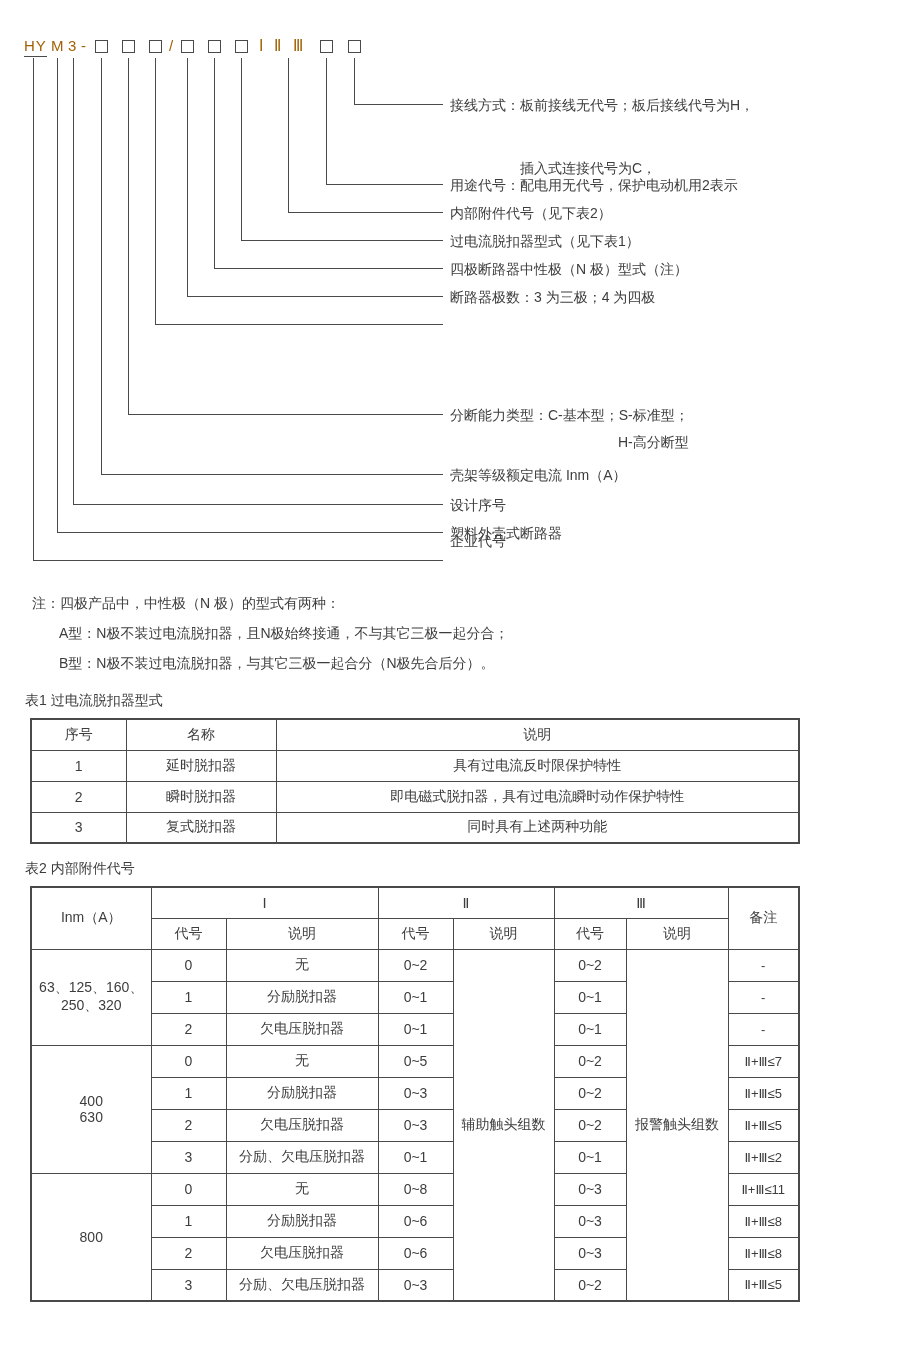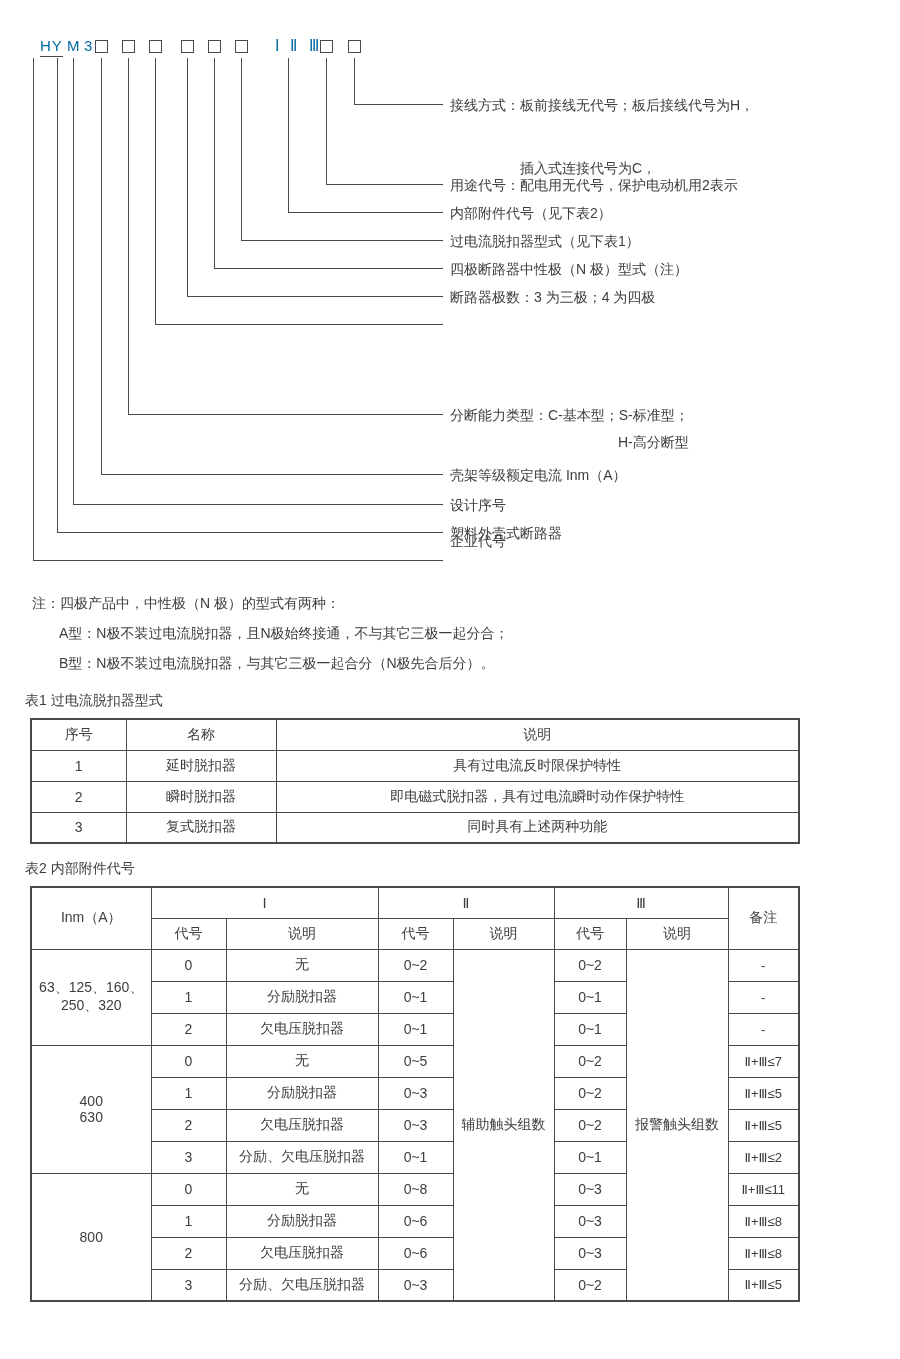--- a/index.html
+++ b/index.html
@@ -16,23 +16,22 @@
     overflow: hidden;
   }
 
   
   .diagram { position: relative; height: 545px; margin-top: 35px; }
   .code-el {
     position: absolute;
     top: 3px;
     font-size: 15px;
     line-height: 16px;
-    color: #0369a1;
+    color: #a16207;
     letter-spacing: 1px;
-    margin-left: 16px;
   }
   .code-el.underlined { border-bottom: 1px solid #4a4a4a; padding-bottom: 2px; }
   .code-box {
     position: absolute;
     top: 5px;
     width: 13px;
     height: 13px;
     border: 1px solid #4a4a4a;
     background: #ffffff;
   }

